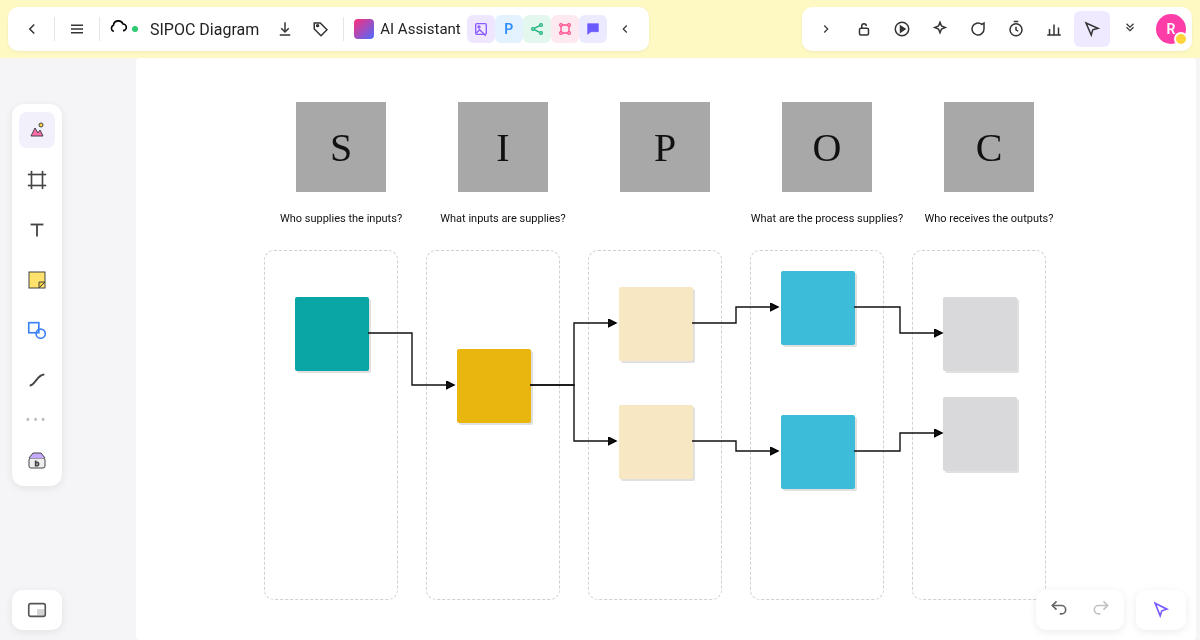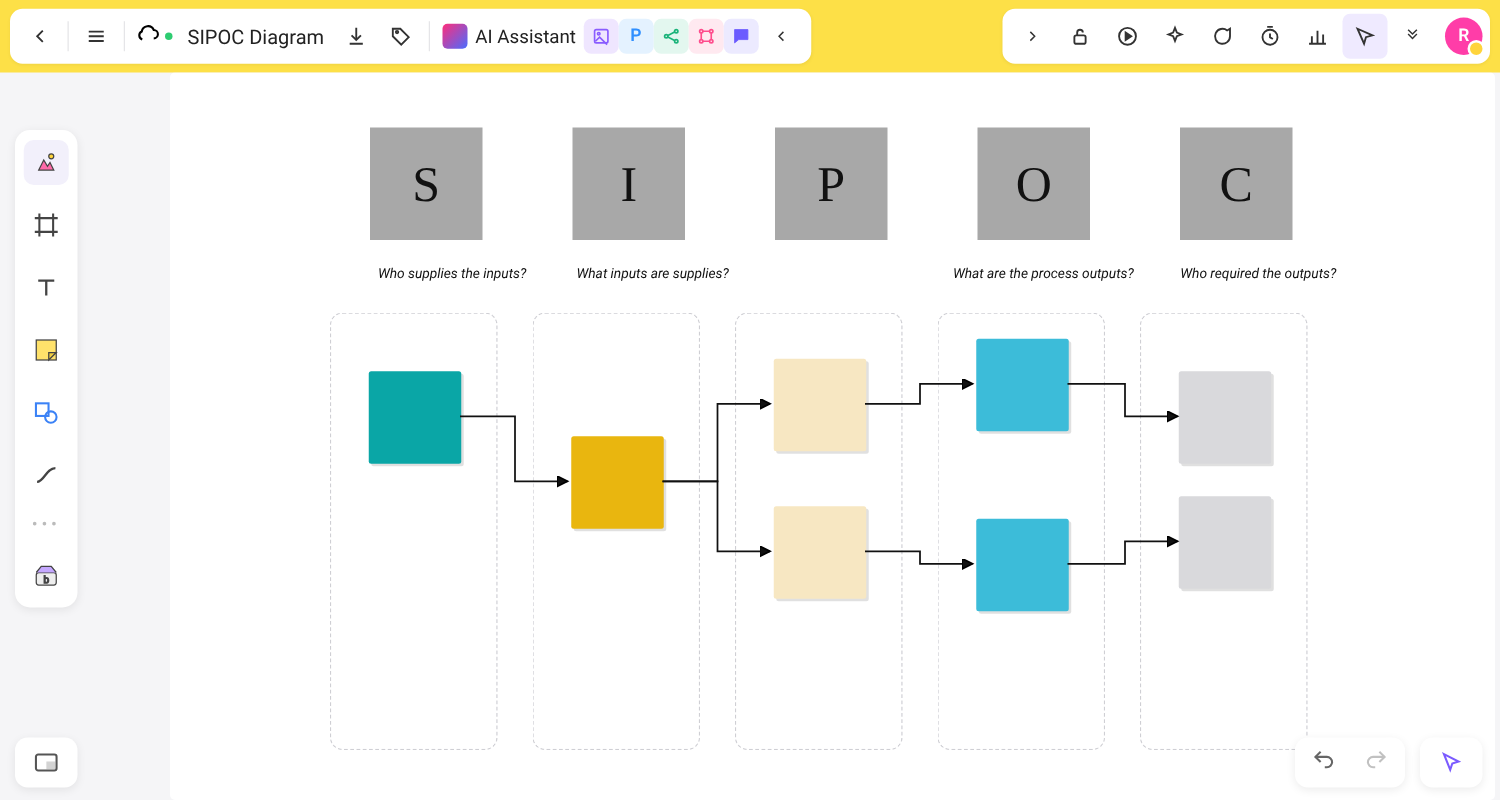--- a/index.html
+++ b/index.html
@@ -13,21 +13,21 @@
   }
 
   
   .topbar {
     position: absolute;
     top: 0; left: 0; right: 0;
     height: 58px;
     display: flex;
     align-items: center;
     padding: 0 8px;
-    background: #fde047;
+    background: #fef9c3;
     gap: 8px;
   }
   .topbar-left {
     display: flex;
     align-items: center;
     background: #fff;
     border-radius: 10px;
     height: 44px;
     padding: 0 6px;
     box-shadow: 0 1px 3px rgba(0,0,0,0.06);
@@ -162,26 +162,24 @@
   .header-box {
     width: 90px; height: 90px;
     background: #a8a8a8;
     display: flex; align-items: center; justify-content: center;
     font-size: 40px; font-weight: 400; color: #111;
     font-family: "Times New Roman", serif;
   }
   .subtext {
     margin-top: 20px;
     font-size: 11px;
-    font-style: italic;
     color: #111;
     line-height: 1.2;
     width: 160px;
     margin-left: -35px;
-    text-align: right;
   }
 
   
   .lanes {
     position: absolute;
     top: 192px; left: 128px;
     display: flex; gap: 28px;
   }
   .lane {
     width: 134px; height: 350px;
@@ -434,25 +432,25 @@
       </div>
       <div class="col">
         <div class="header-box">I</div>
         <div class="subtext">What inputs are supplies?</div>
       </div>
       <div class="col">
         <div class="header-box">P</div>
       </div>
       <div class="col">
         <div class="header-box">O</div>
-        <div class="subtext">What are the process outputs?</div>
+        <div class="subtext">What are the process supplies?</div>
       </div>
       <div class="col">
         <div class="header-box">C</div>
-        <div class="subtext">Who required the outputs?</div>
+        <div class="subtext">Who receives the outputs?</div>
       </div>
     </div>
 
     <div class="lanes">
       <div class="lane">
         <div class="card teal" style="left:30px; top:46px;"></div>
       </div>
       <div class="lane">
         <div class="card yellow" style="left:30px; top:98px;"></div>
       </div>

